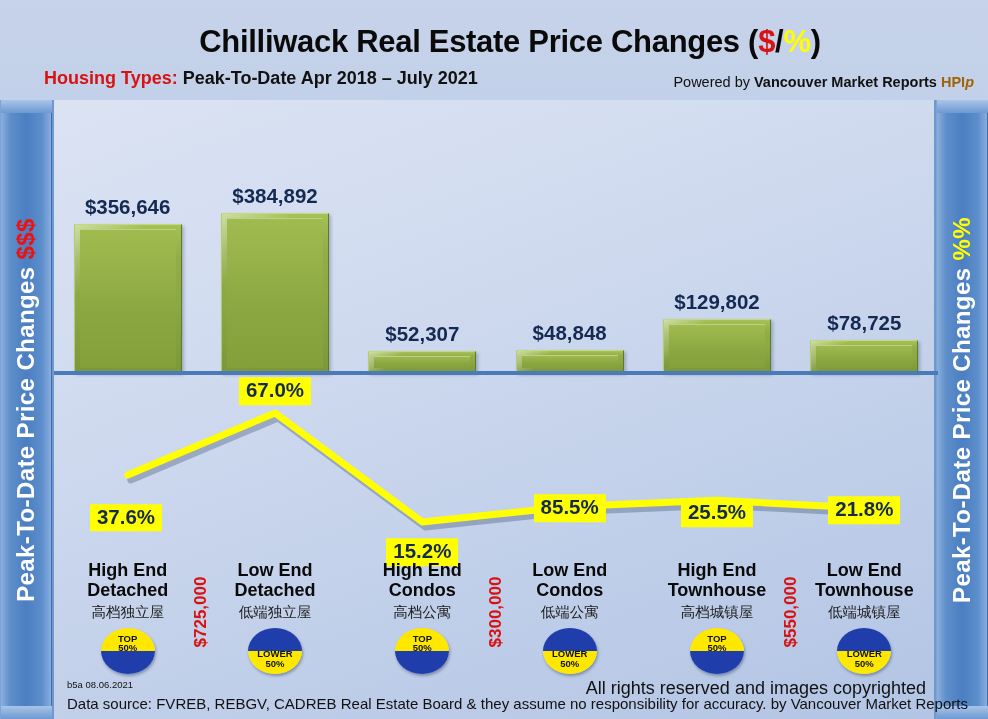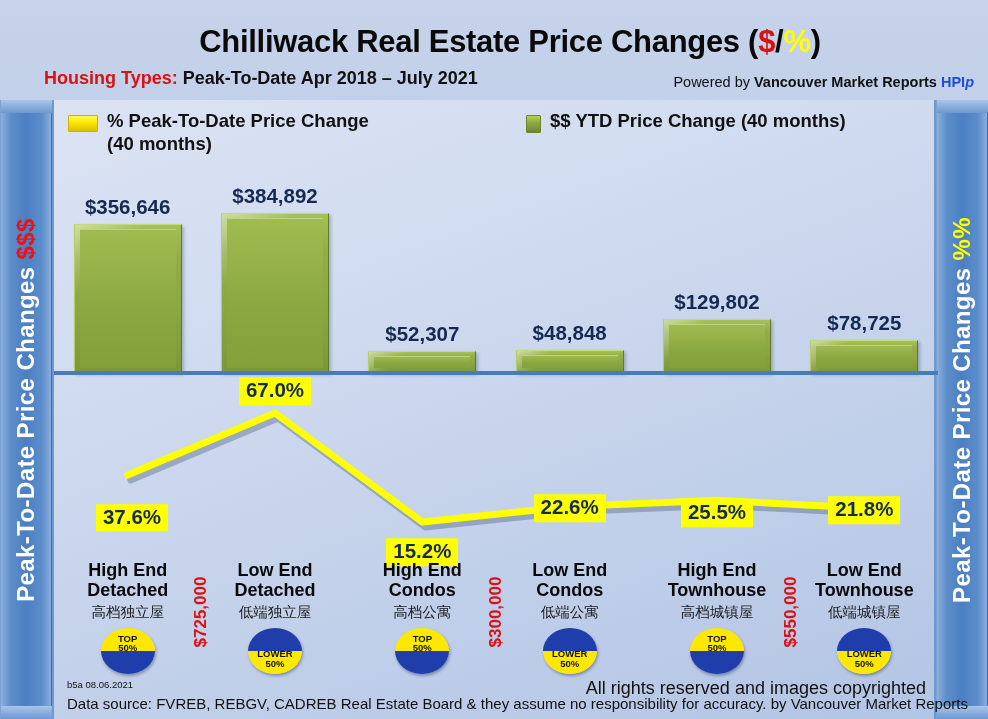--- a/index.html
+++ b/index.html
@@ -20,21 +20,21 @@
   #chart-title .pct{color:#ffff00;}
   #subtitle{
     position:absolute;left:28px;top:68px;font-size:18px;font-weight:bold;color:#111;
     white-space:nowrap;
   }
   #subtitle .hl{color:#d81212;}
   #powered{
     position:absolute;right:30px;top:74px;font-size:14.5px;color:#111;white-space:nowrap;
   }
   #powered .b{font-weight:bold;}
-  #powered .hpi{color:#1d4ed8;font-weight:bold;}
+  #powered .hpi{color:#a16207;font-weight:bold;}
   #powered .hpi i{font-style:italic;}
 
   
   .siderail{
     position:absolute;top:100px;width:52px;height:619px;
     background:linear-gradient(90deg,#8db0dd 0%,#5f8fcb 18%,#4b7fc2 50%,#5d8ecb 82%,#89ade0 100%);
     border-left:1px solid #7ba3d6;border-right:1px solid #3f6ea8;
     box-sizing:border-box;
   }
   #rail-left{left:0;}
@@ -169,30 +169,20 @@
 <div class="siderail" id="rail-right">
   <div class="rail-cap top"></div>
   <div class="rail-cap bot"></div>
   <div class="rail-text">
     <span>Peak-To-Date  Price  Changes </span><span class="sym-yel">%%</span>
   </div>
 </div>
 
 <div id="panel">
 
-  <div id="legend">
-    <div class="lg" id="legend-pct">
-      <div class="lg-sw yellow"></div>
-      <div class="lg-txt">% Peak-To-Date Price Change (40 months)</div>
-    </div>
-    <div class="lg" id="legend-dollar">
-      <div class="lg-sw green"></div>
-      <div class="lg-txt">$$ YTD Price Change (40 months)</div>
-    </div>
-  </div>
 
   <div id="bars-area">
       <div class="bar-col" style="left: 19.6667px; width: 108px; height: 207px;">
         <div class="bar" title="$356,646" style="height: 148.602px;"></div>
         <div class="bar-val" style="bottom: 153.602px;">$356,646</div>
       </div>
       <div class="bar-col" style="left: 167px; width: 108px; height: 207px;">
         <div class="bar" title="$384,892" style="height: 160.372px;"></div>
         <div class="bar-val" style="bottom: 165.372px;">$384,892</div>
       </div>
@@ -213,24 +203,24 @@
         <div class="bar-val" style="bottom: 37.8021px;">$78,725</div>
       </div>
     </div>
   <div id="baseline"></div>
 
   <div id="line-area">
     <svg id="line-svg" width="884" height="200">
       <polyline id="pct-line-shadow" fill="none" stroke="rgba(40,60,95,0.30)" stroke-width="7" stroke-linejoin="round" stroke-linecap="round" points="76.7,104.9 224.0,43.0 371.3,152.0 518.7,136.4 666.0,130.3 813.3,138.1"></polyline>
       <polyline id="pct-line" fill="none" stroke="#ffff00" stroke-width="7" stroke-linejoin="round" stroke-linecap="round" points="73.7,99.9 221.0,38.0 368.3,147.0 515.7,131.4 663.0,125.3 810.3,133.1"></polyline>
     </svg>
-  <div class="pt-lbl" style="left: 78px; top: 142.865px;">37.6%</div>
+  <div class="pt-lbl" style="left: 72px; top: 142.865px;">37.6%</div>
       <div class="pt-lbl" style="left: 221px; top: 16px;">67.0%</div>
       <div class="pt-lbl" style="left: 368.333px; top: 177px;">15.2%</div>
-      <div class="pt-lbl" style="left: 515.667px; top: 133.429px;">22.6%</div>
+      <div class="pt-lbl" style="left: 515.667px; top: 133.429px;">85.5%</div>
       <div class="pt-lbl" style="left: 663px; top: 138px;">25.5%</div>
       <div class="pt-lbl" style="left: 810.333px; top: 135.112px;">21.8%</div>
     </div>
 
   <div id="cats">
       <div class="cat" style="left: 0px; width: 147.333px; top: 0px;">
         <div class="cat-en">High End<br>Detached</div>
         <div class="cat-cn">高档独立屋</div>
         <div class="badge top50">
           <div class="half-top"></div>

